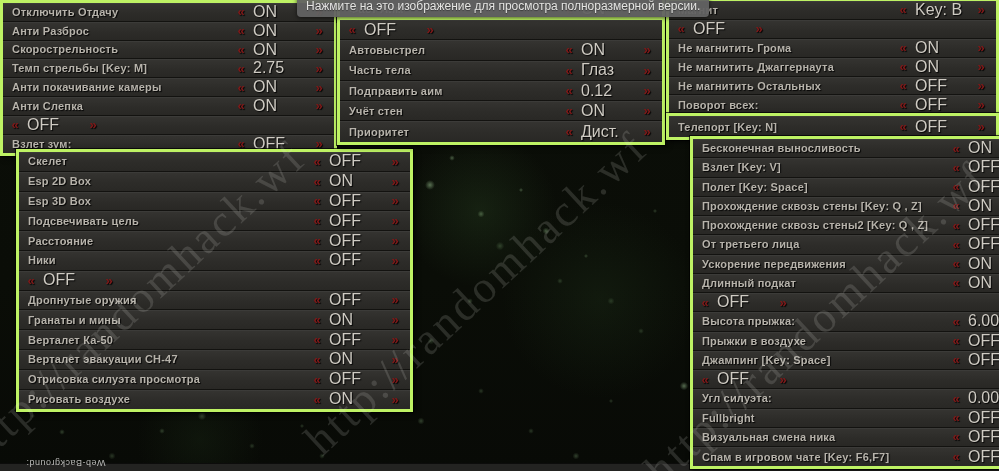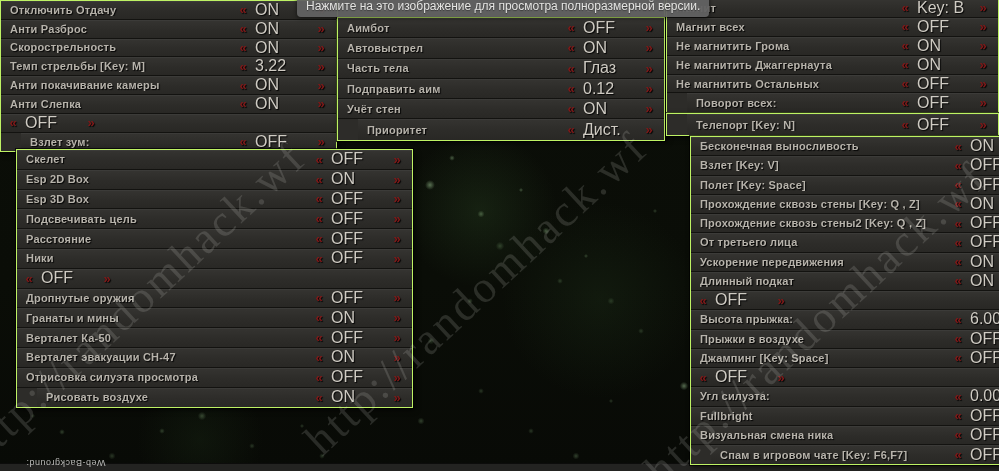--- a/index.html
+++ b/index.html
@@ -54,32 +54,32 @@
   }
   .corner-text{
     position:absolute;left:26px;bottom:3px;z-index:3;
     font-size:9px;color:#d6d6d4;opacity:.85;
     transform:rotate(180deg);letter-spacing:.5px;
   }
   
   .panel{
     position:absolute;z-index:10;
     background:#2d2c29;
-    border:1px solid #bef264;
+    border:3px solid #bef264;
     box-shadow:2px 2px 5px rgba(0,0,0,.65), 0 0 0 1px rgba(0,0,0,.7);
     box-sizing:border-box;
   }
   .row{
     display:flex;align-items:center;height:var(--rh);
     background:linear-gradient(180deg,#353431 0%,#2d2c29 55%,#292825 100%);
     border-bottom:1px solid rgba(8,8,6,.75);
     box-shadow:inset 0 1px 0 rgba(255,255,255,.04);
     box-sizing:border-box;
   }
-  .row:last-child{border-bottom:none;margin-left:20px;}
+  .row:last-child{border-bottom:none;}
   .row .lbl{
     flex:1;min-width:0;padding-left:9px;
     font-size:11px;font-weight:bold;color:#b7b3ab;
     letter-spacing:.2px;white-space:nowrap;overflow:hidden;
     text-shadow:1px 1px 1px rgba(0,0,0,.9);
   }
   .row .arr{
     width:24px;text-align:center;flex:0 0 auto;
     font-size:13px;font-weight:bold;color:#821818;
     text-shadow:1px 1px 1px rgba(0,0,0,.9);
@@ -144,21 +144,21 @@
     </div>
     <div class="row">
       <span class="lbl">Скорострельность</span>
       <span class="arr">«</span>
       <span class="val">ON</span>
       <span class="arr">»</span>
     </div>
     <div class="row">
       <span class="lbl">Темп стрельбы [Key: M]</span>
       <span class="arr">«</span>
-      <span class="val">3.22</span>
+      <span class="val">2.75</span>
       <span class="arr">»</span>
     </div>
     <div class="row">
       <span class="lbl">Анти покачивание камеры</span>
       <span class="arr">«</span>
       <span class="val">ON</span>
       <span class="arr">»</span>
     </div>
     <div class="row">
       <span class="lbl">Анти Слепка</span>
@@ -260,21 +260,20 @@
 <div class="panel" id="p-aimhead">
     <div class="row">
       <span class="lbl">Фаст Аим</span>
       <span class="arr">«</span>
       <span class="val">ON</span>
       <span class="arr">»</span>
     </div>
   </div>
 <div class="panel" id="p-aim">
     <div class="row">
-      <span class="lbl">Аимбот</span>
       <span class="arr">«</span>
       <span class="val">OFF</span>
       <span class="arr">»</span>
     </div>
     <div class="row">
       <span class="lbl">Автовыстрел</span>
       <span class="arr">«</span>
       <span class="val">ON</span>
       <span class="arr">»</span>
     </div>
@@ -304,21 +303,20 @@
     </div>
   </div>
 <div class="panel" id="p-magnet">
     <div class="row">
       <span class="lbl">Магнит</span>
       <span class="arr">«</span>
       <span class="val">Key: B</span>
       <span class="arr">»</span>
     </div>
     <div class="row">
-      <span class="lbl">Магнит всех</span>
       <span class="arr">«</span>
       <span class="val">OFF</span>
       <span class="arr">»</span>
     </div>
     <div class="row">
       <span class="lbl">Не магнитить Грома</span>
       <span class="arr">«</span>
       <span class="val">ON</span>
       <span class="arr">»</span>
     </div>

